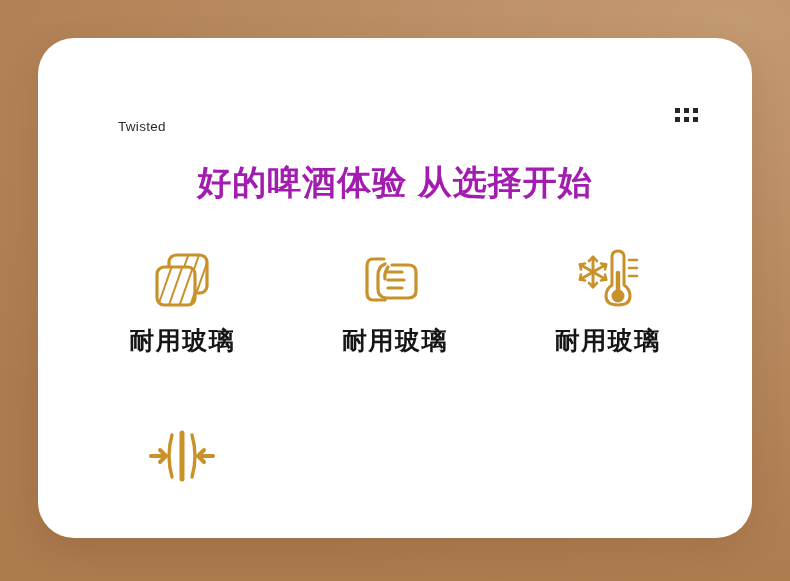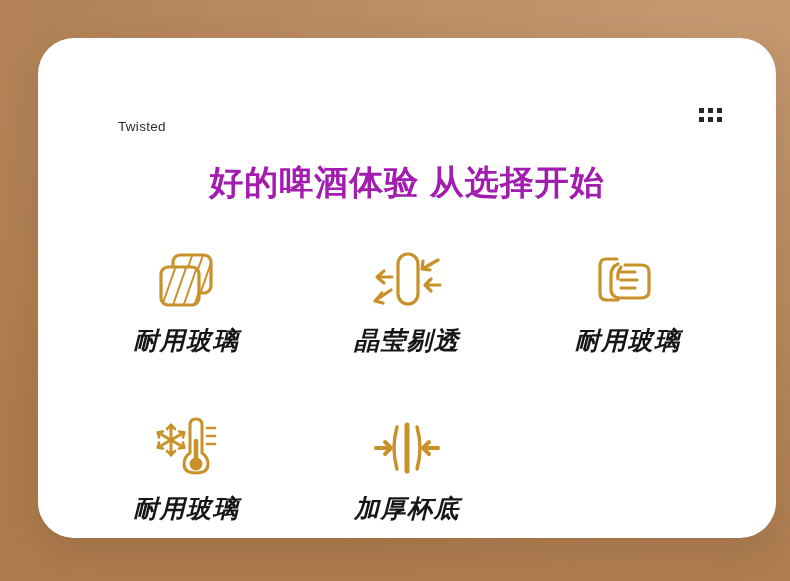--- a/index.html
+++ b/index.html
@@ -13,21 +13,20 @@
     background:
       radial-gradient(120% 100% at 92% 4%, #c49a71 0%, #bd8f66 32%, #b5865a 62%, #ac7b4e 100%),
       linear-gradient(160deg,#bf9268 0%,#b5865a 50%,#a8764a 100%);
   }
   
   #card{
     position:absolute;left:38px;top:38px;width:714px;height:500px;
     background:#ffffff;border-radius:36px;
     box-shadow:0 10px 34px rgba(90,55,25,.16);
     overflow:hidden;
-    padding-left:24px;
   }
   #brand{
     position:absolute;left:80px;top:82px;
     font-size:13.5px;color:#2b2b2b;letter-spacing:.3px;line-height:1;
     white-space:nowrap;
   }
   
   #grid-menu{
     position:absolute;right:54px;top:70px;
     display:grid;grid-template-columns:repeat(3,5px);grid-template-rows:repeat(2,5px);
@@ -39,22 +38,21 @@
     position:absolute;left:0;right:0;top:124px;
     text-align:center;
     font-size:34px;font-weight:700;color:#a21caf;
     letter-spacing:1px;line-height:1.2;
     white-space:nowrap;
   }
   
   #features{
     position:absolute;left:38px;right:38px;top:196px;
     display:grid;grid-template-columns:repeat(3,1fr);
-    row-gap:16px;
-    font-style:italic;
+    row-gap:24px;
   }
   .feature{
     display:flex;flex-direction:column;align-items:center;justify-content:flex-start;
     height:152px;
   }
   .ficon{
     height:92px;display:flex;align-items:center;justify-content:center;
   }
   .ficon svg{display:block;}
   .flabel{
@@ -107,40 +105,20 @@
               <line x1="14" y1="60" x2="28" y2="20"></line>
               <line x1="24" y1="62" x2="38" y2="22"></line>
               <line x1="34" y1="64" x2="48" y2="24"></line>
               <line x1="44" y1="66" x2="58" y2="26"></line>
             </g>
           </svg>
         </div>
         <div class="flabel">耐用玻璃</div>
       </div>
 
-      <div class="feature">
-        <div class="ficon">
-          <svg width="74" height="74" viewBox="0 0 74 74" fill="none" stroke="#c8912a" stroke-width="3.2" stroke-linecap="round" stroke-linejoin="round">
-            <rect x="28" y="11" width="20" height="50" rx="10"></rect>
-
-            <line x1="68" y1="17" x2="54" y2="25"></line>
-            <polyline points="53,18 52,26 60,27"></polyline>
-
-            <line x1="70" y1="42" x2="56" y2="42"></line>
-            <polyline points="61,36 55,42 61,48"></polyline>
-
-            <line x1="22" y1="34" x2="8" y2="34"></line>
-            <polyline points="14,28 7,34 14,40"></polyline>
-
-            <line x1="21" y1="47" x2="6" y2="57"></line>
-            <polyline points="12,50 5,58 13,60"></polyline>
-          </svg>
-        </div>
-        <div class="flabel">晶莹剔透</div>
-      </div>
 
       <div class="feature">
         <div class="ficon">
           <svg width="74" height="74" viewBox="0 0 74 74" fill="none" stroke="#c8912a" stroke-width="3.2" stroke-linecap="round" stroke-linejoin="round">
 
             <path d="M26 16 L15 16 Q9 16 9 23 L9 50 Q9 57 15 57 L27 57"></path>
 
             <path d="M27 21 Q20 24 20 32 L20 46 Q20 54 28 55 L50 55 Q58 55 58 48 L58 29 Q58 22 50 22 L34 22"></path>
 
             <line x1="30" y1="29" x2="44" y2="29"></line>
@@ -194,19 +172,18 @@
             <path d="M27 16 Q21 37 27 58"></path>
             <path d="M47 16 Q53 37 47 58"></path>
 
             <line x1="6" y1="37" x2="20" y2="37" stroke-width="4"></line>
             <polyline points="15,31 21,37 15,43" stroke-width="4"></polyline>
 
             <line x1="68" y1="37" x2="54" y2="37" stroke-width="4"></line>
             <polyline points="59,31 53,37 59,43" stroke-width="4"></polyline>
           </svg>
         </div>
-        <div class="flabel">加厚杯底</div>
       </div>
 
 
     </div>
   </div>
 </div>
 
 </body></html>

